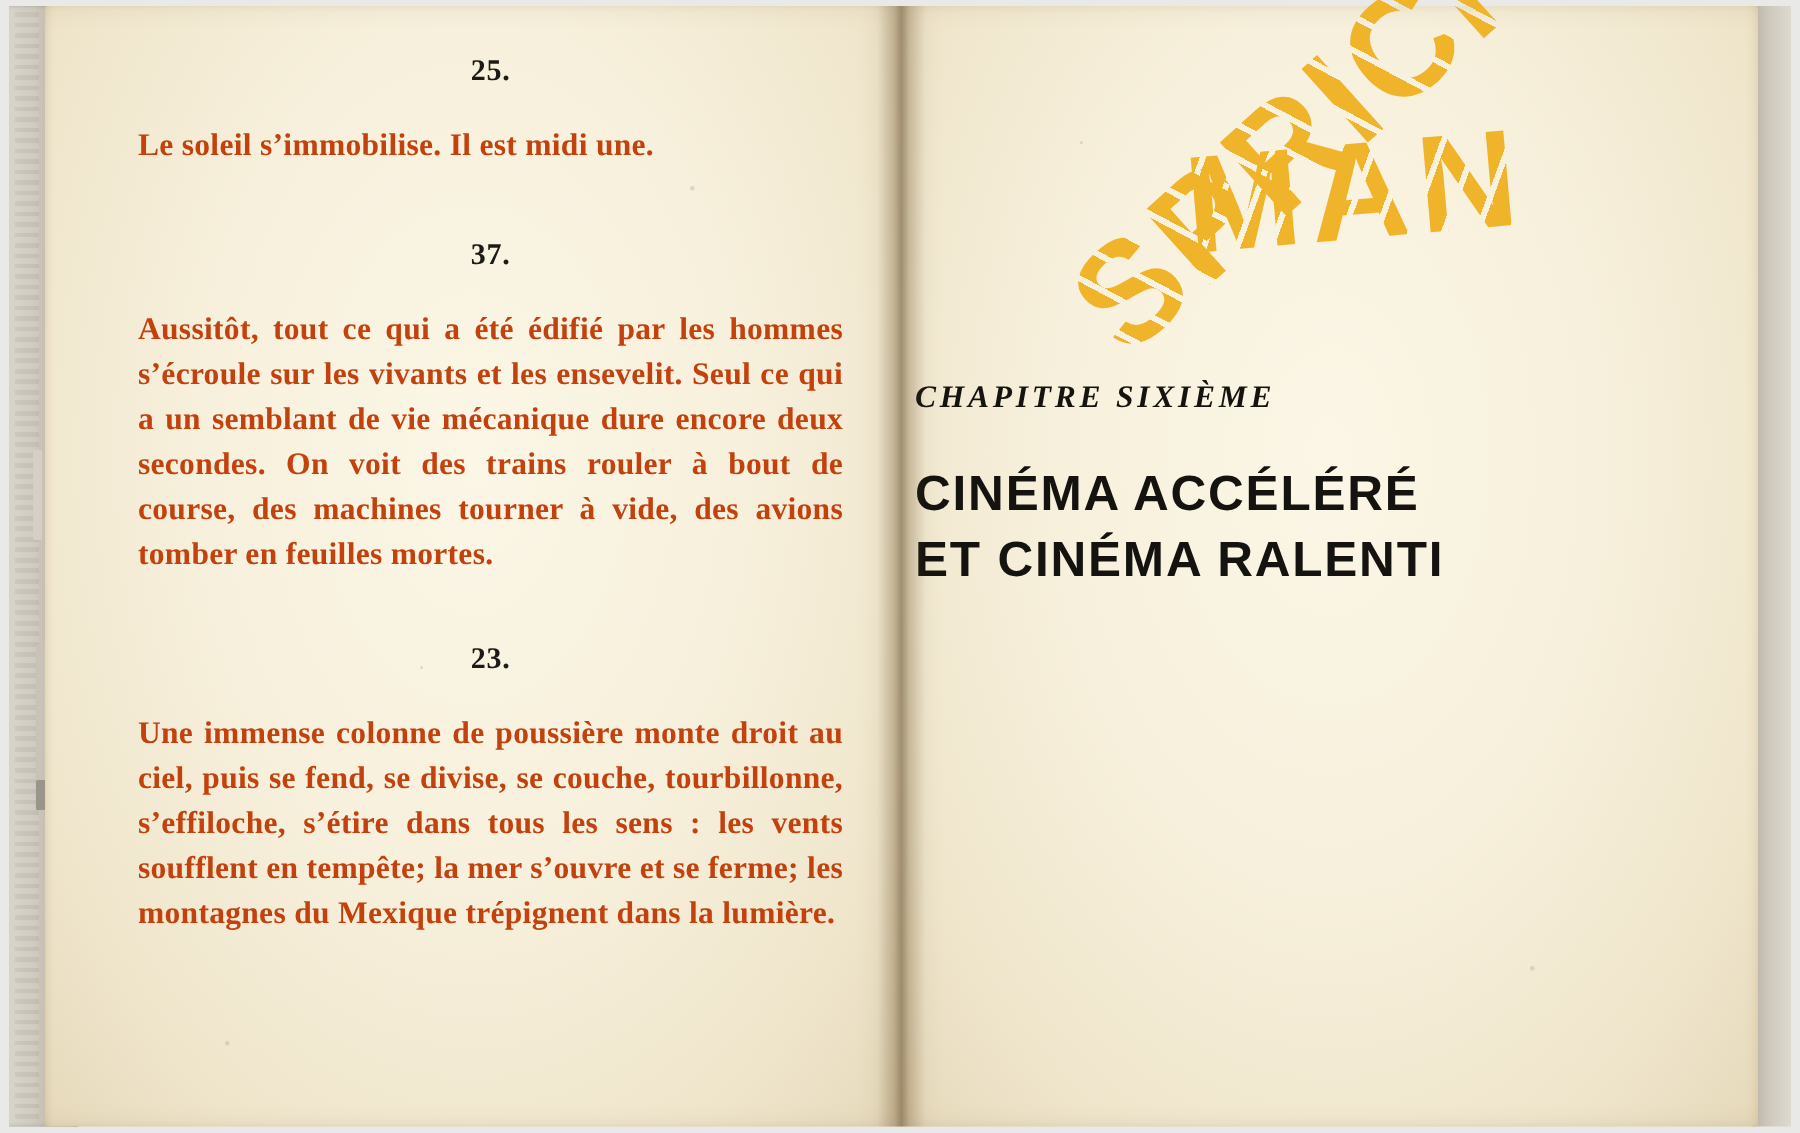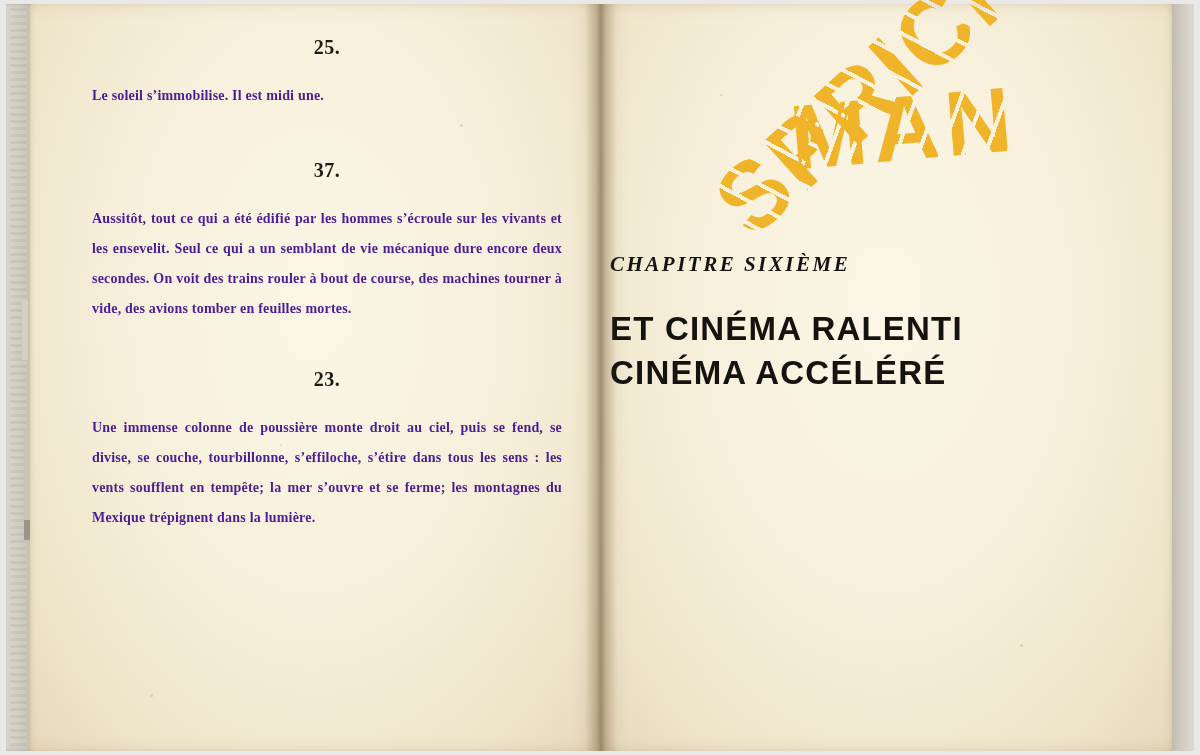--- a/index.html
+++ b/index.html
@@ -109,26 +109,26 @@
     text-align: center;
     font-family: "Liberation Serif", serif;
     font-weight: 700;
     font-size: 20px;
     letter-spacing: .5px;
     margin: 0 0 22px 0;
   }
   .para {
     font-family: "Liberation Serif", serif;
     font-weight: 700;
-    font-size: 14px;
+    font-size: 21px;
     line-height: 30px;
     letter-spacing: .2px;
     margin: 0;
     text-align: justify;
-    color: #4c1d95;
+    color: #c2410c;
   }
   .gap-a { height: 48px; }
   .gap-b { height: 44px; }
 
   
   .right-col {
     position: absolute;
     left: 610px;
     top: 0;
     width: 560px;
@@ -252,19 +252,19 @@
     <div class="spot" style="left:420px; top:640px; width:3px; height:3px;"></div>
     <div class="spot" style="left:120px; top:90px; width:2px; height:2px;"></div>
   </div>
 
   <div class="right-col">
     <div class="stencil word-man">MAN</div>
     <div class="stencil word-spricht">SPRICHT</div>
 
     <div class="chapter-block">
       <div class="chapter-kicker">CHAPITRE SIXIÈME</div>
+      <div class="chapter-title">CINÉMA ACCÉLÉRÉ</div>
       <div class="chapter-title">ET CINÉMA RALENTI</div>
-      <div class="chapter-title">CINÉMA ACCÉLÉRÉ</div>
     </div>
   </div>
 
   <div class="gutter"></div>
 </div>
 
 </body></html>

